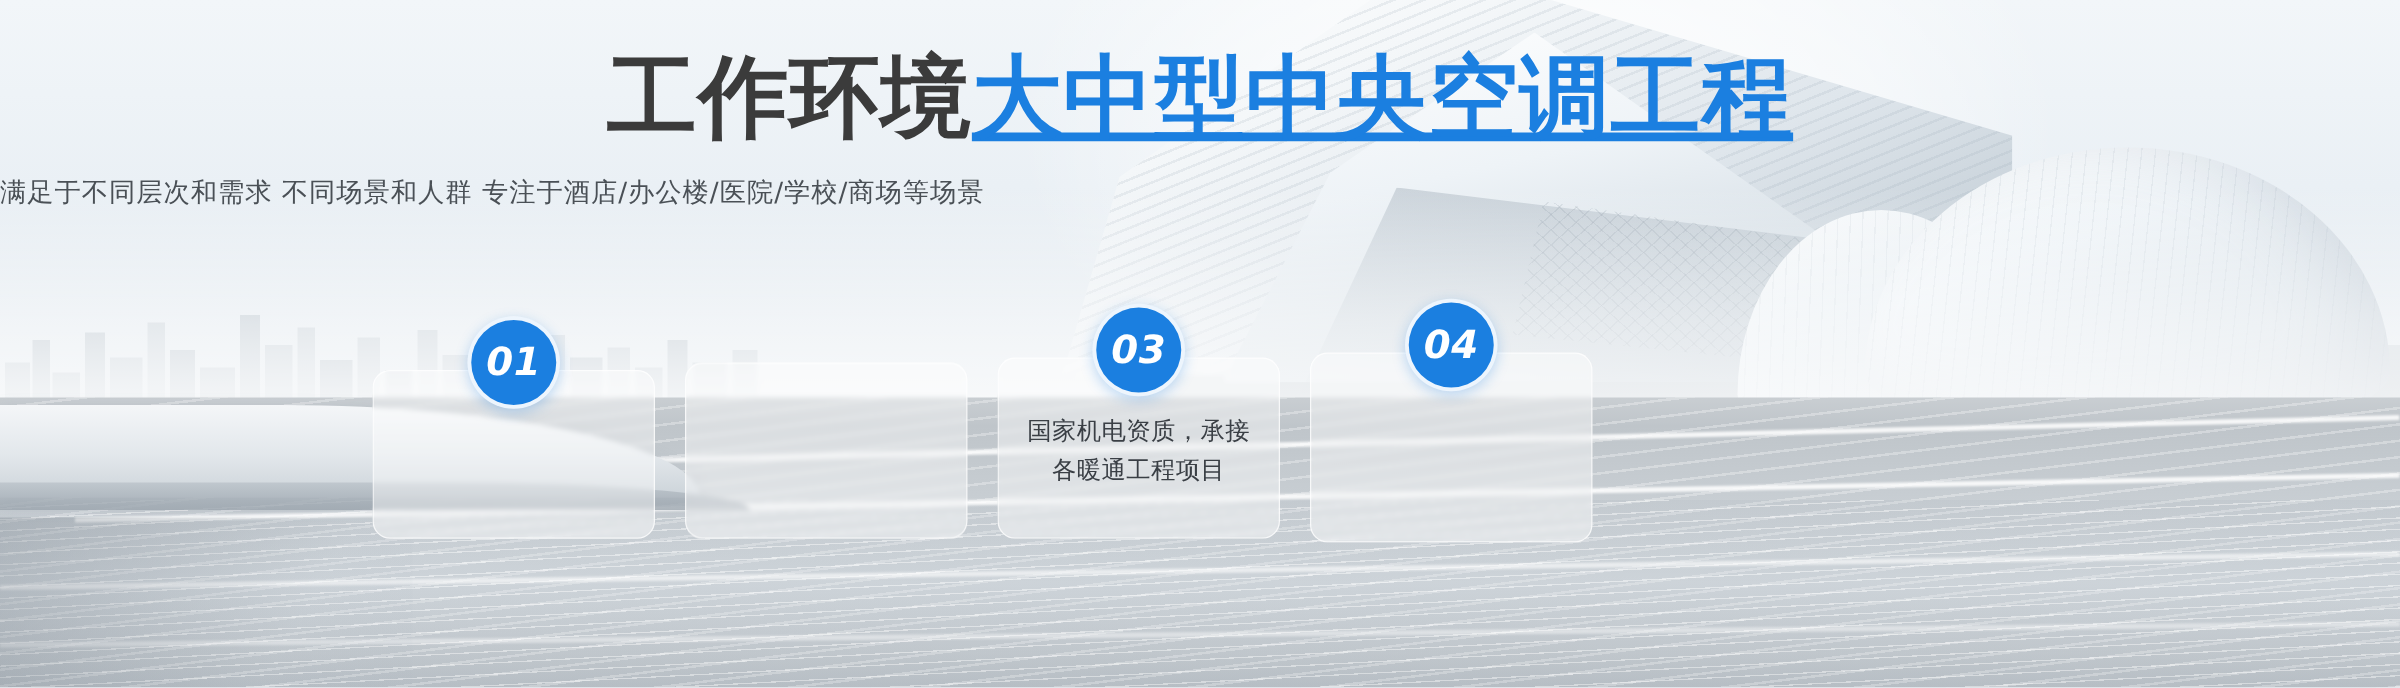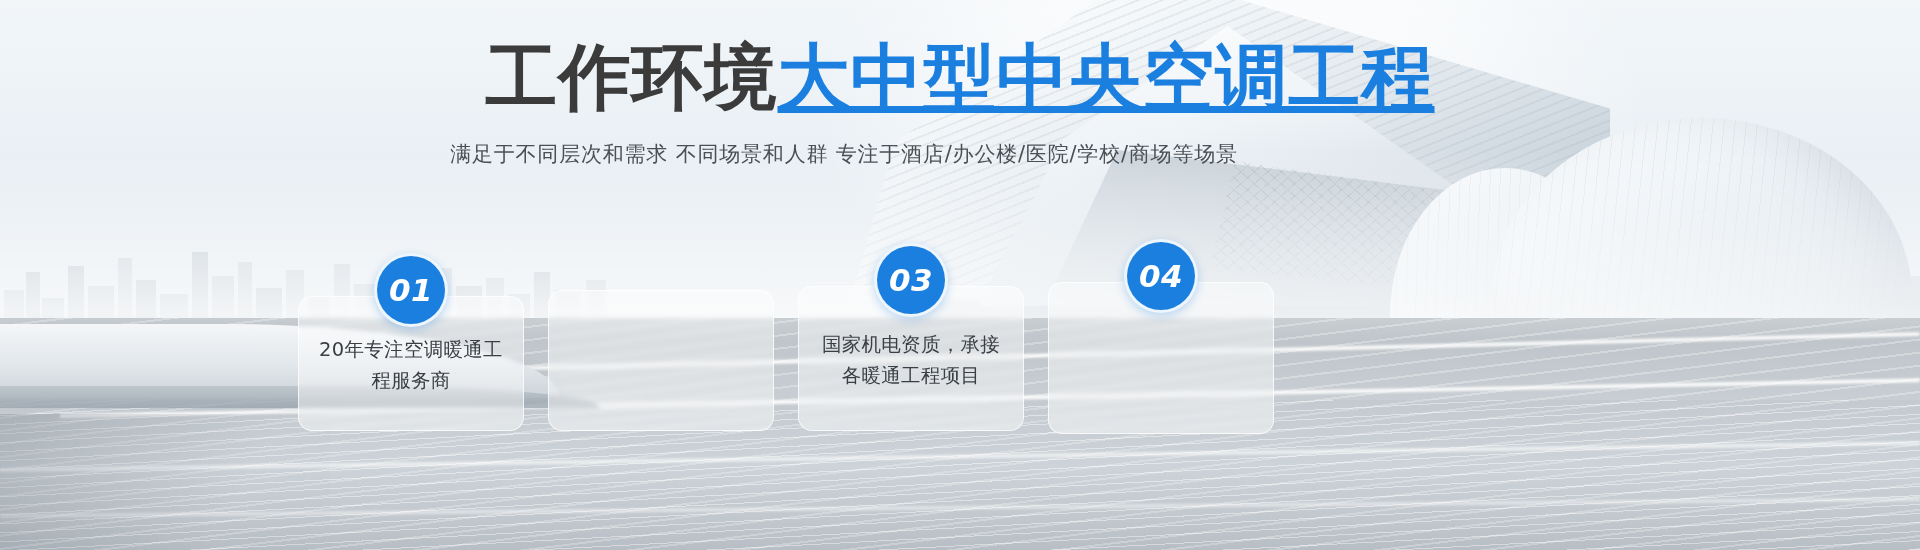--- a/index.html
+++ b/index.html
@@ -130,21 +130,21 @@
     text-align:center; pointer-events:none;
   }
   .headline .line {
     font-size:72px; font-weight:bold; letter-spacing:1px; line-height:1.05;
     white-space:nowrap;
     font-family:"DejaVu Sans","Liberation Sans",sans-serif;
   }
   .hl-dark { color:#3b3b3b; }
   .hl-blue { color:#1b7fe0;text-decoration:underline; }
   .subtitle {
-    position:absolute; left:0; top:140px; width:1688px; text-align:center;
+    position:absolute; left:0; top:140px; width:1688px; 
     font-size:21px; color:#4a5056; letter-spacing:.8px; white-space:nowrap;
     font-family:"DejaVu Sans","Liberation Sans",sans-serif;
   }
 
   
   .cards {
     position:absolute; left:298px; top:282px; width:1290px; height:180px;
     display:flex; gap:24px;
   }
   .card {
@@ -247,21 +247,20 @@
   </div>
 
   <div class="subtitle">满足于不同层次和需求  不同场景和人群  专注于酒店/办公楼/医院/学校/商场等场景</div>
 
   <div class="cards">
 
     <div class="card">
       <div class="badge">
         <span>01</span>
       </div>
-      <div class="card-text">20年专注空调暖通工程服务商</div>
     </div>
 
     <div class="card">
     </div>
 
     <div class="card">
       <div class="badge">
         <span>03</span>
       </div>
       <div class="card-text">国家机电资质，承接各暖通工程项目</div>

